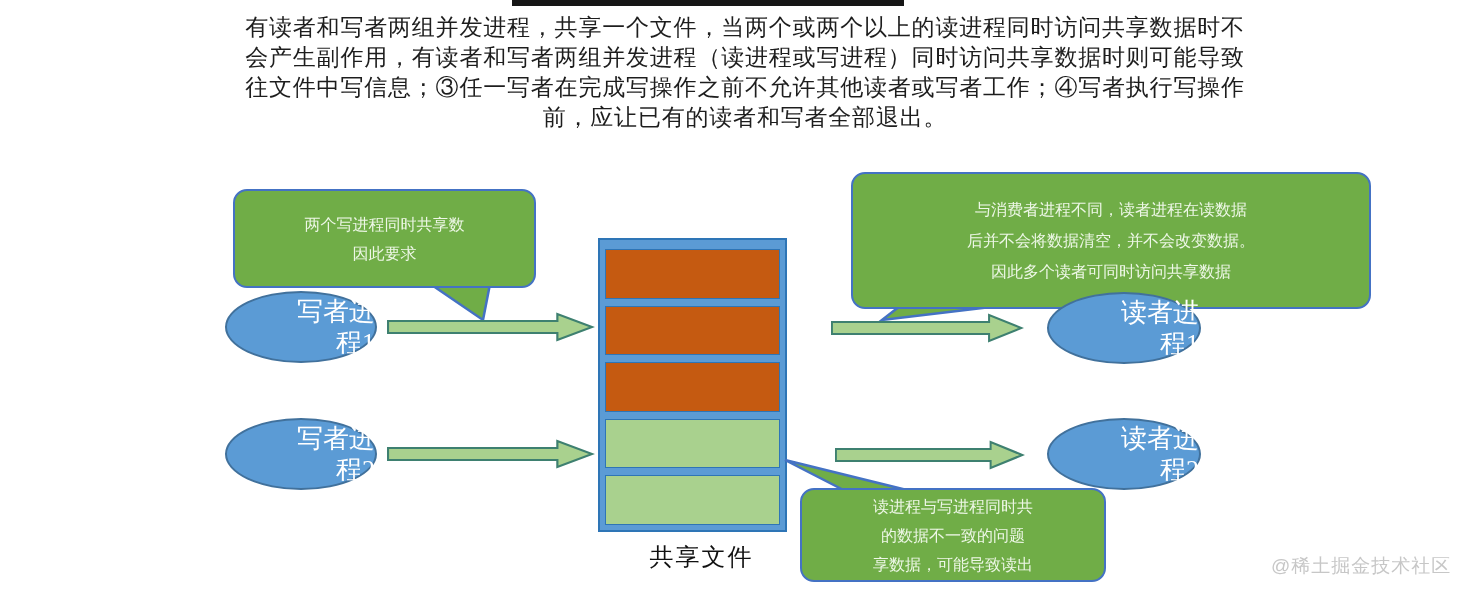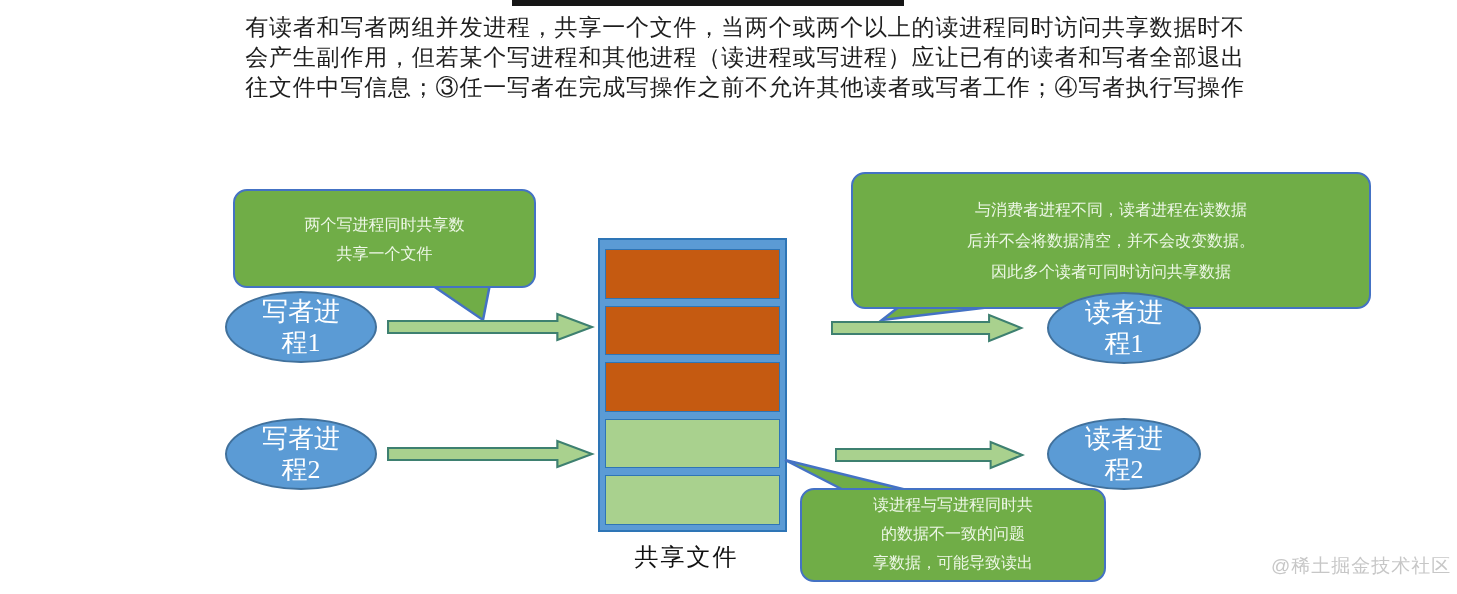--- a/index.html
+++ b/index.html
@@ -34,21 +34,21 @@
     fill:var(--callout-fill,#70AD47);
     stroke:var(--callout-border,#4472C4);
     stroke-width:2.5;
   }
   
   .proc{
     position:absolute;z-index:2;
     background:var(--process-fill,#5B9BD5);
     border:2.5px solid var(--process-border,#41719C);
     border-radius:50%;
-    color:#ffffff;font-size:26px;line-height:31px;text-align:center;
+    color:#ffffff;font-size:26px;line-height:31px;text-align:right;
     display:flex;flex-direction:column;justify-content:center;
     box-sizing:border-box;
   }
   
   .arrow{position:absolute;z-index:1;}
   .arrow polygon{
     fill:var(--arrow-fill,#A9D18E);
     stroke:var(--arrow-stroke,#3E8070);
     stroke-width:2.2;
     stroke-linejoin:miter;
@@ -59,63 +59,64 @@
     background:var(--file-fill,#5B9BD5);
     border:2.5px solid var(--file-border,#2E75B6);
     box-sizing:border-box;
     display:flex;flex-direction:column;gap:7px;
     padding:9px 5px 5px 5px;z-index:0;
   }
   .block{flex:1;border:1.8px solid var(--file-border,#2E75B6);box-sizing:border-box;}
   .block.written{background:var(--block-written,#C55A11);}
   .block.empty{background:var(--block-empty,#A9D18E);}
   .file-label{
-    position:absolute;left:592px;top:541px;width:189px;
+    position:absolute;left:607px;top:541px;width:189px;
     text-align:center;color:#111111;font-size:24px;letter-spacing:2px;
   }
   .watermark{
     position:absolute;left:1271px;top:553px;
     color:#c7c7c7;font-size:19px;letter-spacing:1px;
     font-family:Liberation Sans, sans-serif;
   }
 </style>
 </head>
 <body>
 
 <div class="stage">
 
   <div class="topbar"></div>
 
   <div class="intro">
     <div class="iline">有读者和写者两组并发进程，共享一个文件，当两个或两个以上的读进程同时访问共享数据时不</div>
-    <div class="iline">会产生副作用，但若某个写进程和其他进程（读进程或写进程）应让已有的读者和写者全部退出</div>
+    <div class="iline">会产生副作用，有读者和写者两组并发进程（读进程或写进程）同时访问共享数据时则可能导致</div>
     <div class="iline">往文件中写信息；③任一写者在完成写操作之前不允许其他读者或写者工作；④写者执行写操作</div>
+    <div class="iline">前，应让已有的读者和写者全部退出。</div>
   </div>
 
   <svg class="tail" style="left:415px;top:277px;" width="95" height="46" viewBox="0 0 95 46">
     <polygon points="8,2 76,2 68,43"></polygon>
   </svg>
   <div class="callout" style="left:233px;top:189px;width:303px;height:99px;">
     <div class="cline">两个写进程同时共享数</div>
-    <div class="cline">共享一个文件</div>
+    <div class="cline">因此要求</div>
   </div>
 
   <svg class="tail" style="left:868px;top:290px;" width="160" height="40" viewBox="0 0 160 40">
     <polygon points="50,2 148,14 14,30"></polygon>
   </svg>
   <div class="callout wide" style="left:851px;top:172px;width:520px;height:137px;">
     <div class="cline">与消费者进程不同，读者进程在读数据</div>
     <div class="cline">后并不会将数据清空，并不会改变数据。</div>
     <div class="cline">因此多个读者可同时访问共享数据</div>
   </div>
 
   <svg class="tail" style="left:773px;top:452px;" width="160" height="54" viewBox="0 0 160 54">
     <polygon points="12,8 150,42 90,48"></polygon>
   </svg>
-  <div class="callout" style="left:800px;top:488px;width:306px;height:94px;font-family:Liberation Mono, monospace;">
+  <div class="callout" style="left:800px;top:488px;width:306px;height:94px;">
     <div class="cline">读进程与写进程同时共</div>
     <div class="cline">的数据不一致的问题</div>
     <div class="cline">享数据，可能导致读出</div>
   </div>
 
   <div class="proc" style="left:225px;top:291px;width:152px;height:72px;">
     <div>写者进</div>
     <div>程1</div>
   </div>
   <div class="proc" style="left:225px;top:418px;width:152px;height:72px;">

